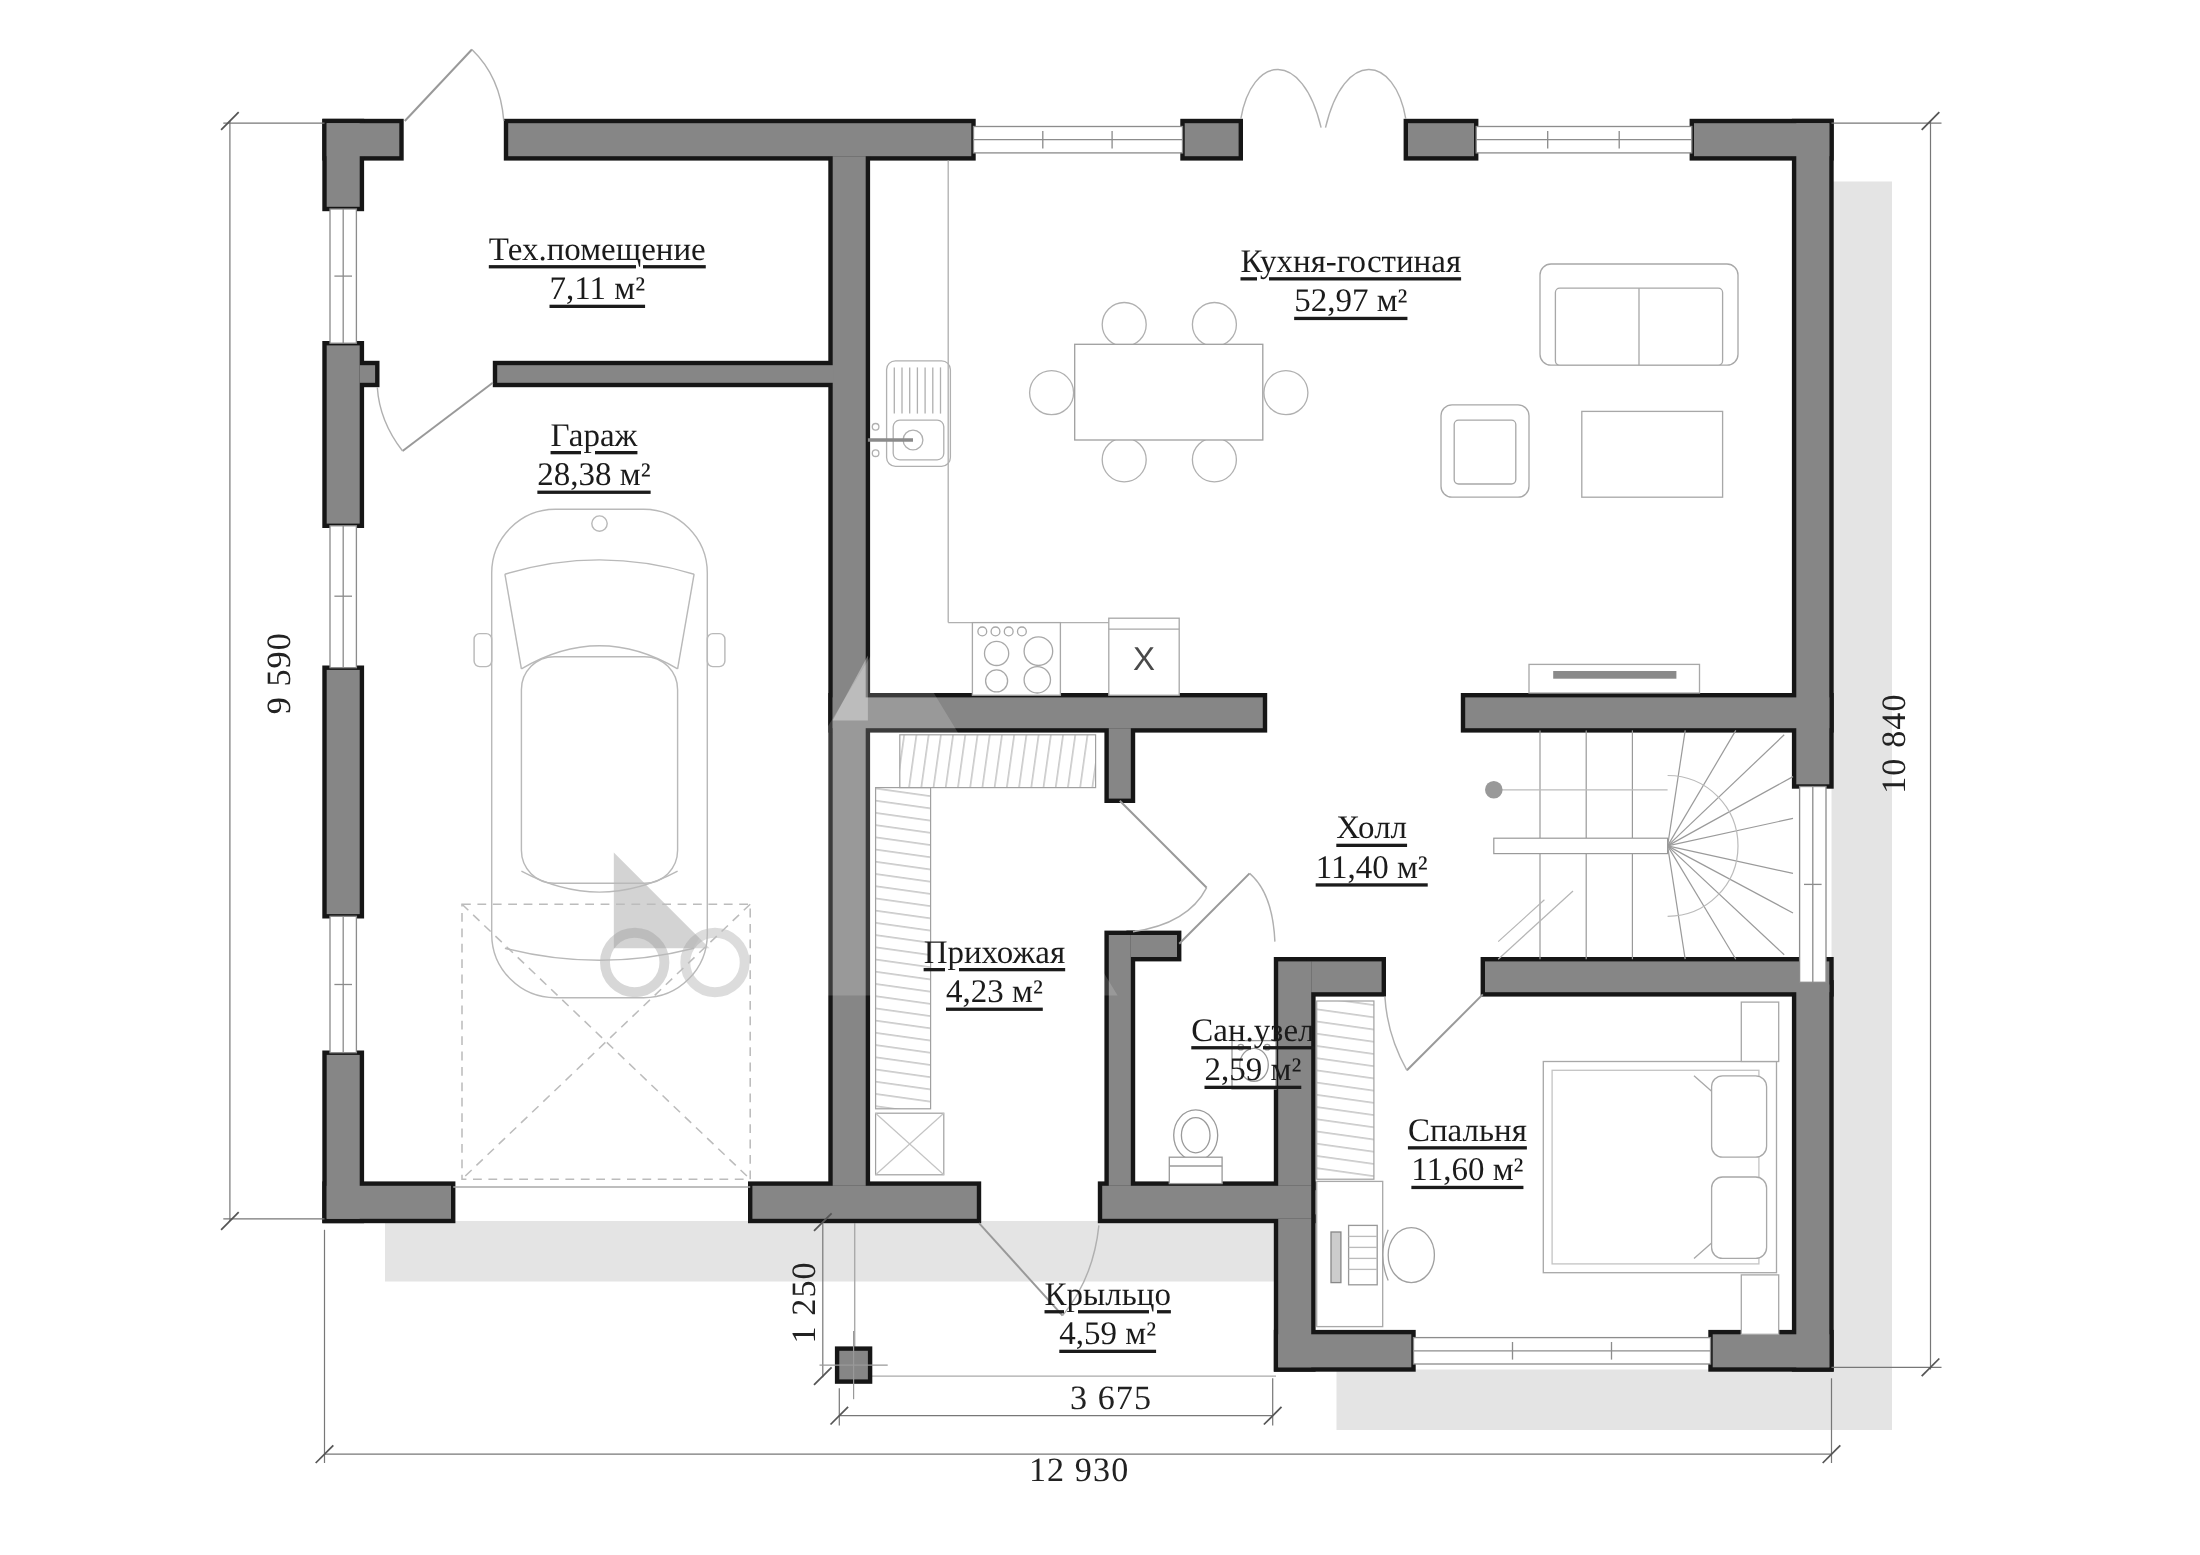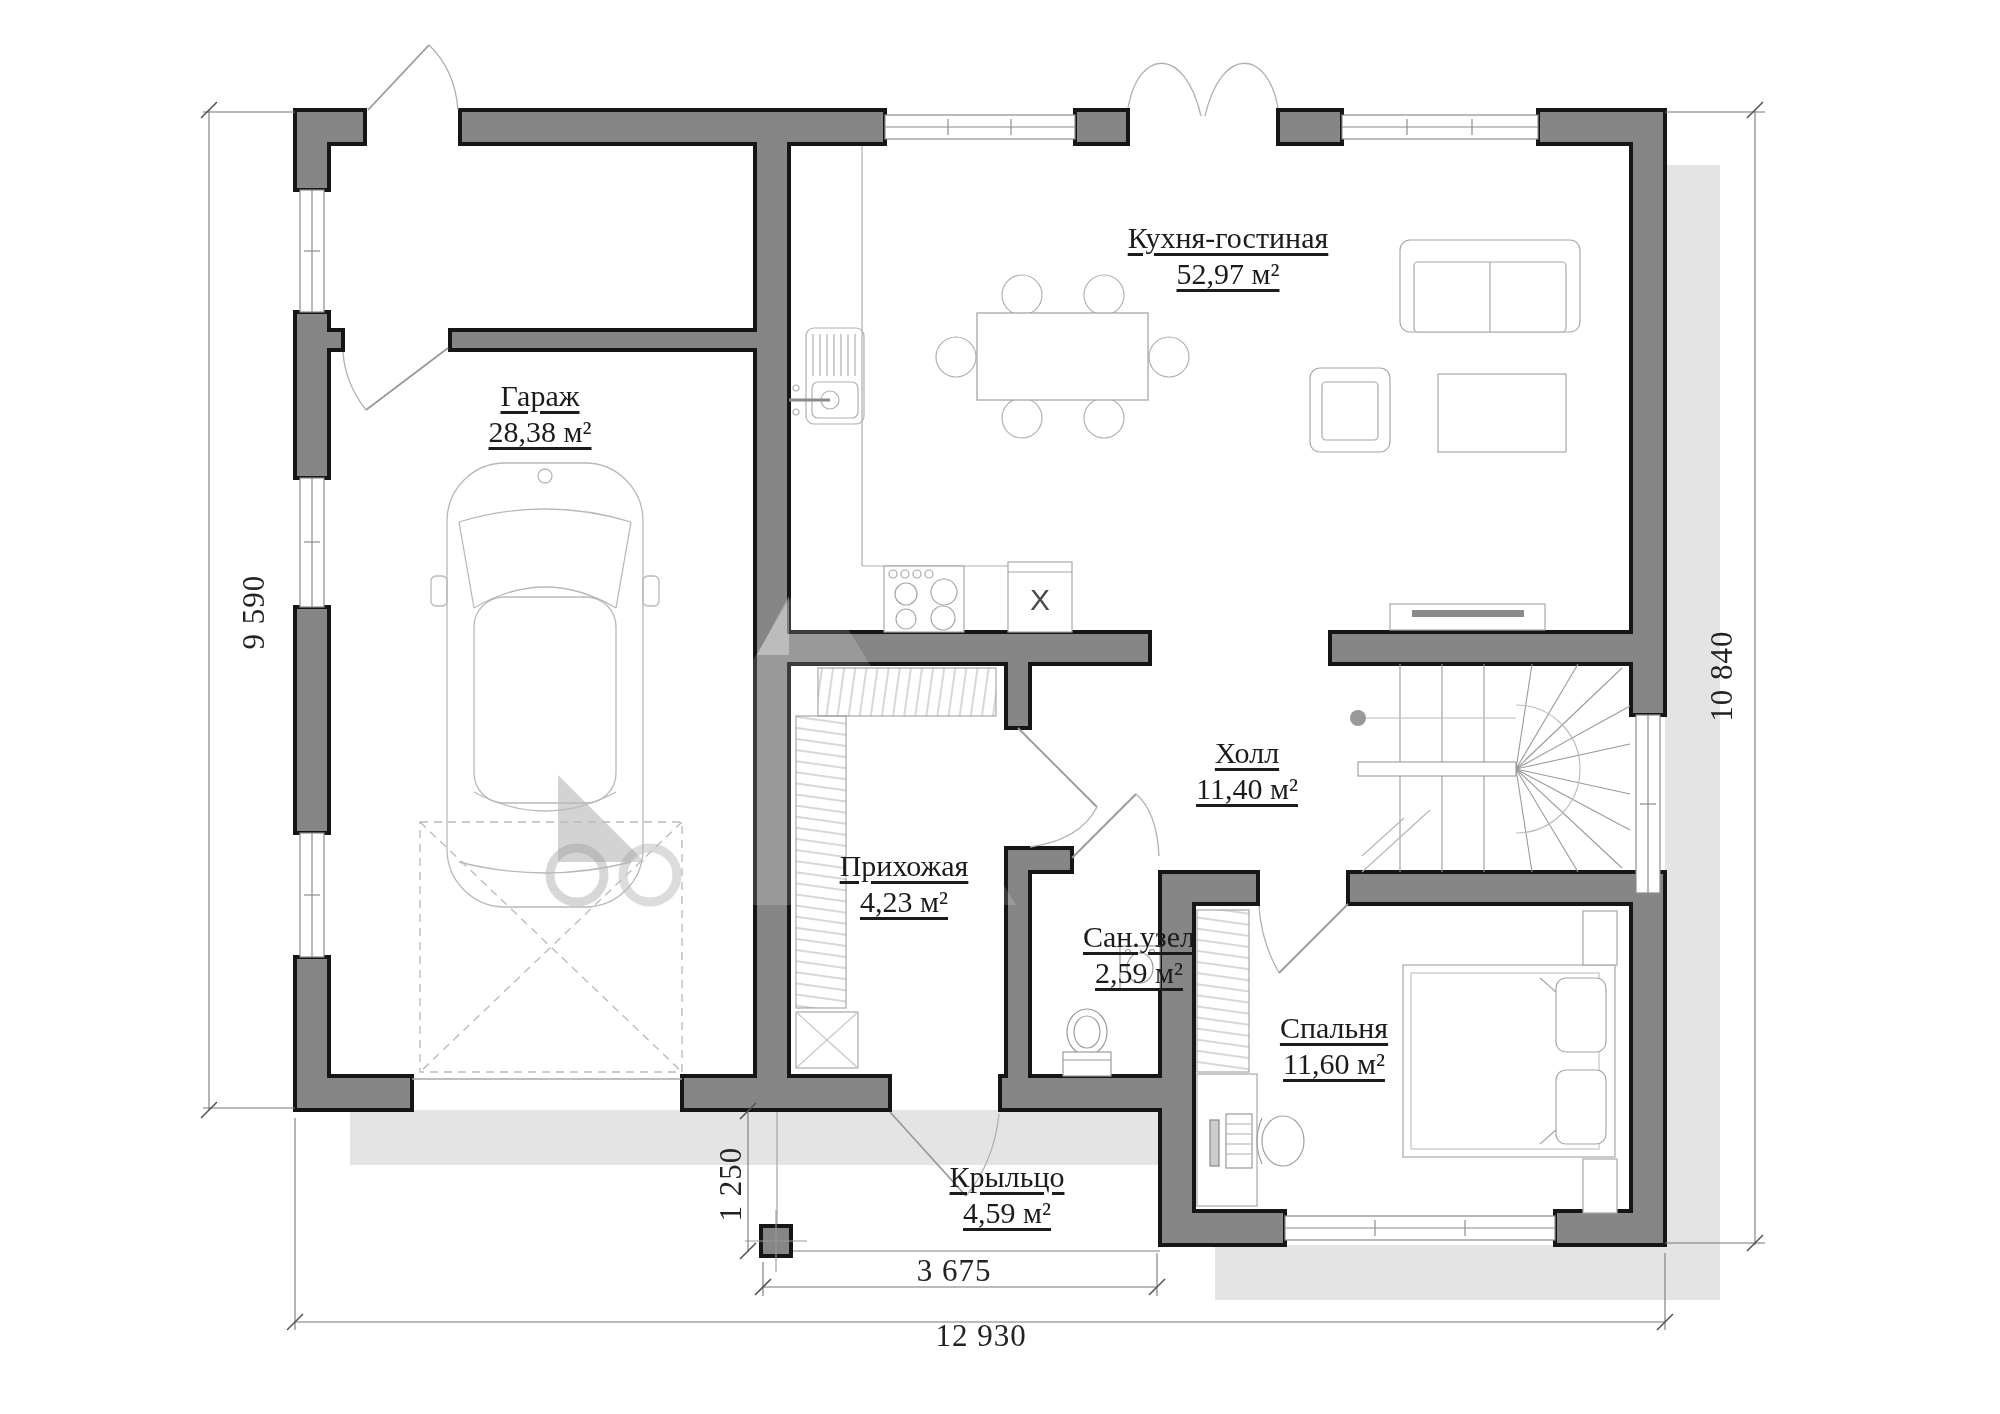--- a/index.html
+++ b/index.html
@@ -364,20 +364,24 @@
     <line x1="1149" y1="1295" x2="1165" y2="1279" stroke="#555555" stroke-width="1.6"></line>
 
     <line x1="295" y1="1118" x2="295" y2="1330"></line>
         <line x1="1665" y1="1253" x2="1665" y2="1330"></line>
     <line x1="295" y1="1322" x2="1665" y2="1322"></line>
     <line x1="287" y1="1330" x2="303" y2="1314" stroke="#555555" stroke-width="1.6"></line>
     <line x1="1657" y1="1330" x2="1673" y2="1314" stroke="#555555" stroke-width="1.6"></line>
   </g>
 </svg>
 
+  <div class="room" style="left:543px;top:245px">
+    <div class="rn">Тех.помещение</div>
+    <div class="ra">7,11 м²</div>
+  </div>
   <div class="room" style="left:540px;top:414px">
     <div class="rn">Гараж</div>
     <div class="ra">28,38 м²</div>
   </div>
   <div class="room" style="left:1228px;top:256px">
     <div class="rn">Кухня-гостиная</div>
     <div class="ra">52,97 м²</div>
   </div>
   <div class="room" style="left:1247px;top:771px">
     <div class="rn">Холл</div>
@@ -396,17 +400,17 @@
     <div class="ra">11,60 м²</div>
   </div>
   <div class="room" style="left:1007px;top:1195px">
     <div class="rn">Крыльцо</div>
     <div class="ra">4,59 м²</div>
   </div>
 
   <div class="dim rot" style="left:254px;top:612px">9 590</div>
   <div class="dim rot" style="left:1722px;top:676px">10 840</div>
   <div class="dim rot" style="left:731px;top:1184px">1 250</div>
-  <div class="dim" style="left:954px;top:1271px">3 675</div>
+  <div class="dim" style="left:1010px;top:1271px">3 675</div>
   <div class="dim" style="left:981px;top:1336px">12 930</div>
 
   <div class="xmark" style="left:1040px;top:600px">X</div>
 </div>
 
 </body></html>

